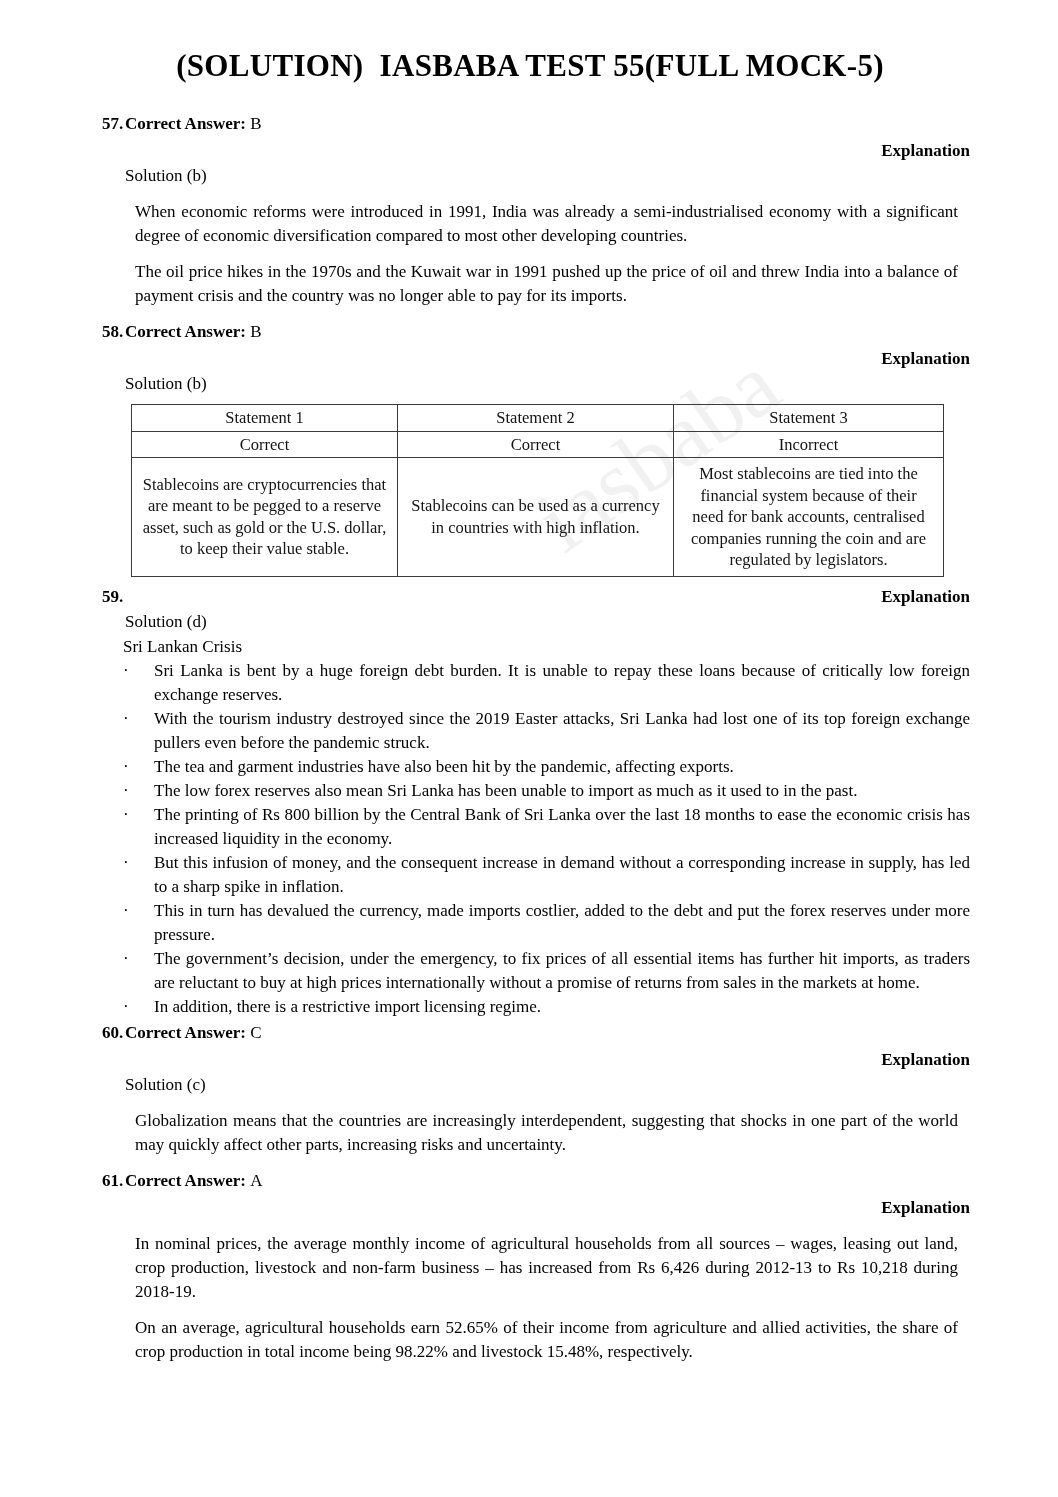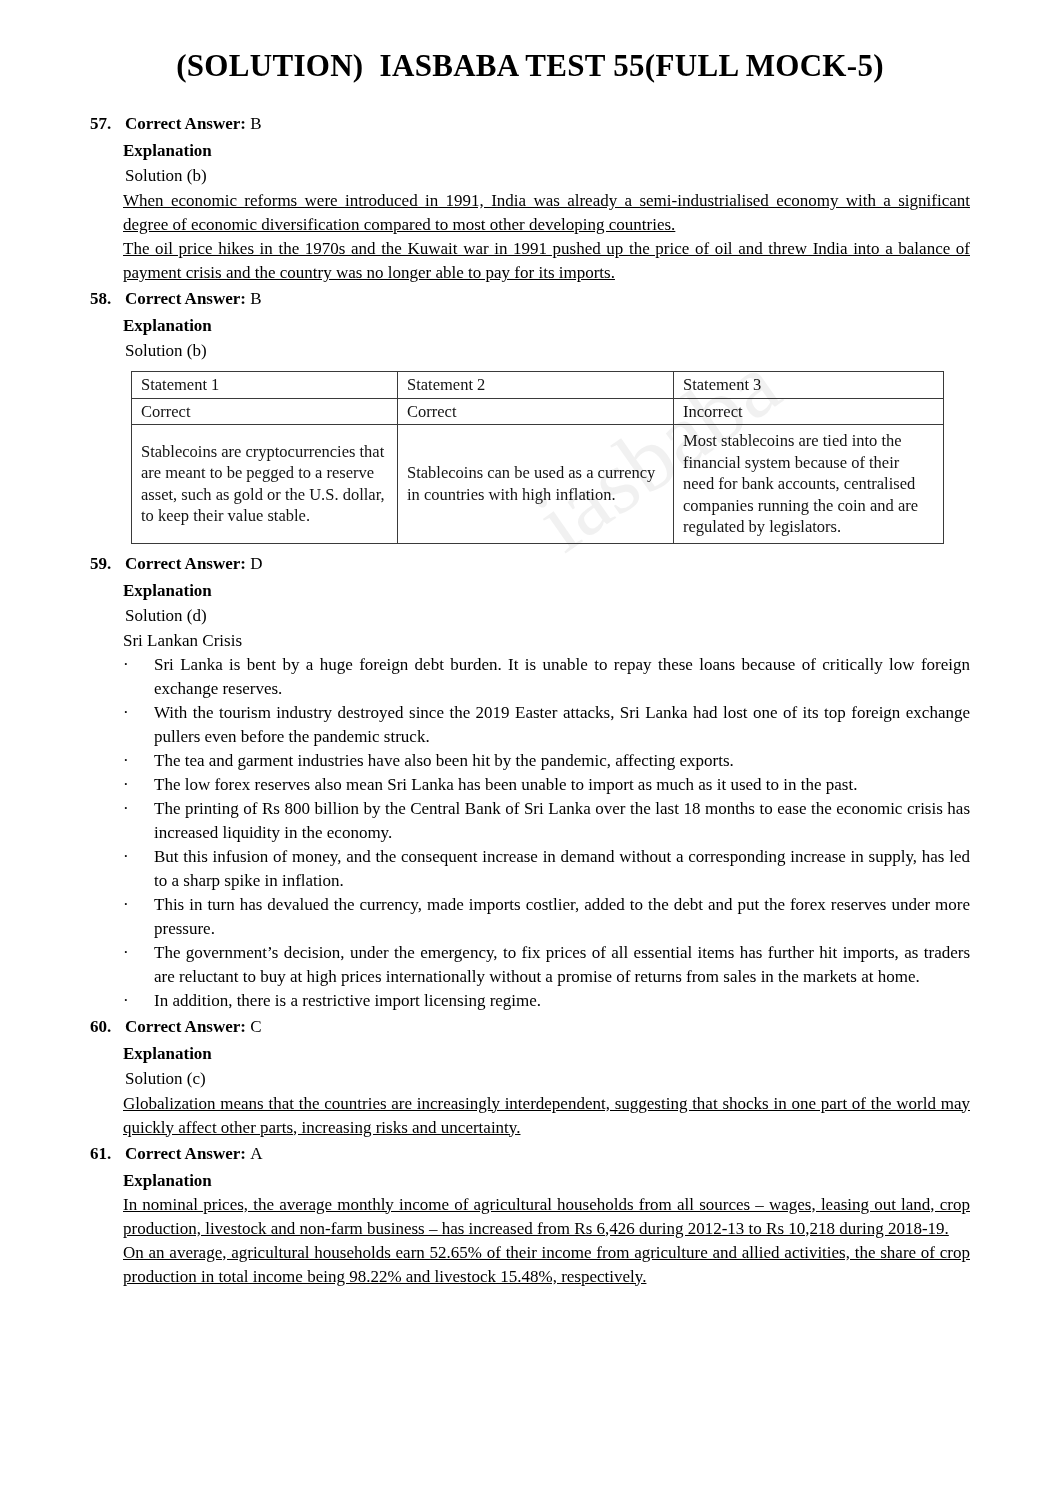--- a/index.html
+++ b/index.html
@@ -30,44 +30,44 @@
     top: 520px;
     font-size: 90px;
     color: rgba(120,120,120,0.10);
     transform: rotate(-35deg);
     transform-origin: left top;
     pointer-events: none;
     font-family: "Liberation Serif", serif;
     white-space: nowrap;
   }
   .question { position: relative; padding-left: 33px; margin-bottom: 2px; }
-  .q-num { position: absolute; left: 0; top: 0; font-weight: bold; }
+  .q-num { position: absolute; left: 12px; top: 0; font-weight: bold; }
   .bold { font-weight: bold; }
   .q-header { margin: 2px; }
-  .explanation-label { font-weight: bold; margin-top: 3px; }
+  .explanation-label { font-weight: bold; margin-top: 3px; text-align: right; }
   .solution-line { margin: 1px 0 1px 2px; }
   .subheading { font-weight: normal; }
-  p.body-par { margin: 0; text-align: justify; text-decoration: underline; }
+  p.body-par { margin: 12px; text-align: justify; }
   .bullet-item { display: flex; margin: 0; }
   .bullet-marker { flex: 0 0 31px; text-align: left; }
   .bullet-text { flex: 1; text-align: justify; }
   table.statements-table {
     border-collapse: collapse;
     table-layout: fixed;
     width: 812px;
     margin: 8px 0 8px 8px;
     font-size: 16.5px;
     line-height: 21.5px;
     color: #131313;
   }
   table.statements-table td {
     border: 1px solid #3a3a3a;
     padding: 2px 9px;
     vertical-align: middle;
-    text-align: left;
+    text-align: center;
     font-family: Liberation Serif, serif;
   }
   table.statements-table td.stmt-body { padding: 5px 9px; }
   col.c1 { width: 266px; }
   col.c2 { width: 276px; }
   col.c3 { width: 270px; }
 </style>
 </head>
 <body>
 
@@ -113,21 +113,20 @@
           <td class="stmt-body">Stablecoins are cryptocurrencies that are meant to be pegged to a reserve asset, such as gold or the U.S. dollar, to keep their value stable.</td>
           <td class="stmt-body">Stablecoins can be used as a currency in countries with high inflation.</td>
           <td class="stmt-body">Most stablecoins are tied into the financial system because of their need for bank accounts, centralised companies running the coin and are regulated by legislators.</td>
         </tr>
       </tbody>
     </table>
   </div>
 
   <div class="question">
     <span class="q-num">59.</span>
-    <div class="q-header"><span class="bold">Correct Answer:</span>&nbsp;<span>D</span></div>
     <div class="explanation-label">Explanation</div>
     <div class="solution-line">Solution (d)</div>
     <div class="subheading">Sri Lankan Crisis</div>
 
     <div class="bullet-item">
       <span class="bullet-marker">·</span>
       <span class="bullet-text">Sri Lanka is bent by a huge foreign debt burden. It is unable to repay these loans because of critically low foreign exchange reserves.</span>
     </div>
     <div class="bullet-item">
       <span class="bullet-marker">·</span>

